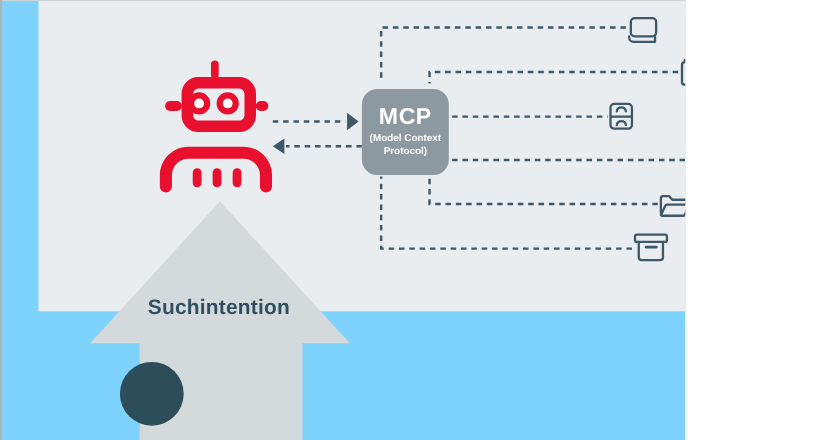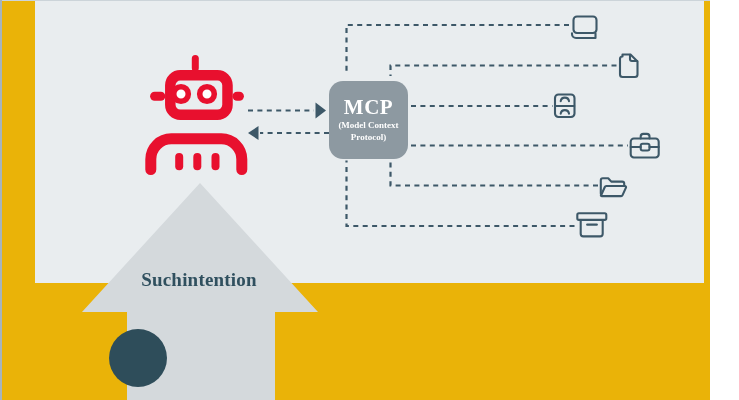--- a/index.html
+++ b/index.html
@@ -1,19 +1,19 @@
 <!DOCTYPE html>
 <html style="--c-red: #e8102e; --c-slate: #3d5868; --c-panel: #e9edef; --c-box: #8d99a1; --c-arrow: #d4d9dc; --c-dot: #2e4d5a; --c-text: #30505f; --c-edge: #a6b4bc;"><head>
 <meta charset="utf-8">
 <style>
   html,body{margin:0;padding:0;background:#ffffff;}
   *{box-sizing:border-box;}
   .stage{
-    position:relative;width:710px;height:400px;background:#eab308;
-    overflow:hidden;font-family:Liberation Serif, serif;
+    position:relative;width:623px;height:400px;background:#7dd3fc;
+    overflow:hidden;font-family:Liberation Sans, sans-serif;
   }
   .panel{
     position:absolute;left:35px;top:0;width:669px;height:283px;
     background:var(--c-panel,#e9edef);
   }
   .edge{position:absolute;background:var(--c-edge,#a6b4bc);}
   .edge.left{left:0px;top:0;width:2px;height:400px;}
   .edge.right{left:735px;top:0;width:2px;height:400px;}
   .edge.top{left:0;top:0;width:739px;height:1px;background:#ccd4d9;}
   .overlay{position:absolute;left:0;top:0;z-index:2;}

